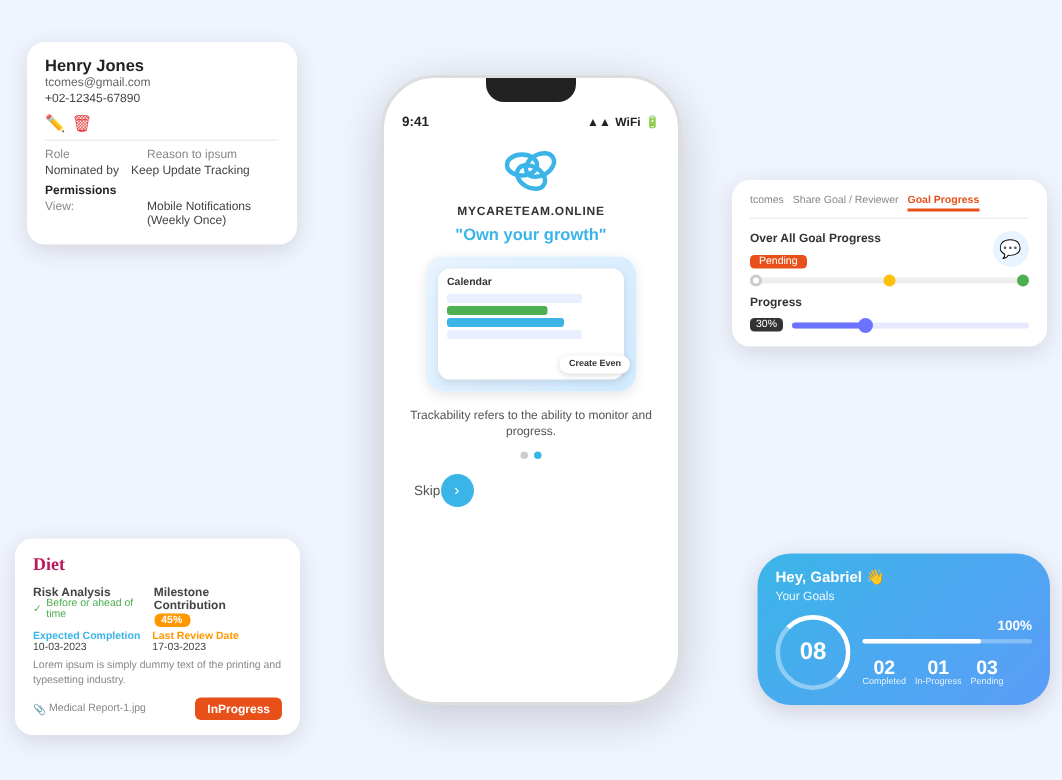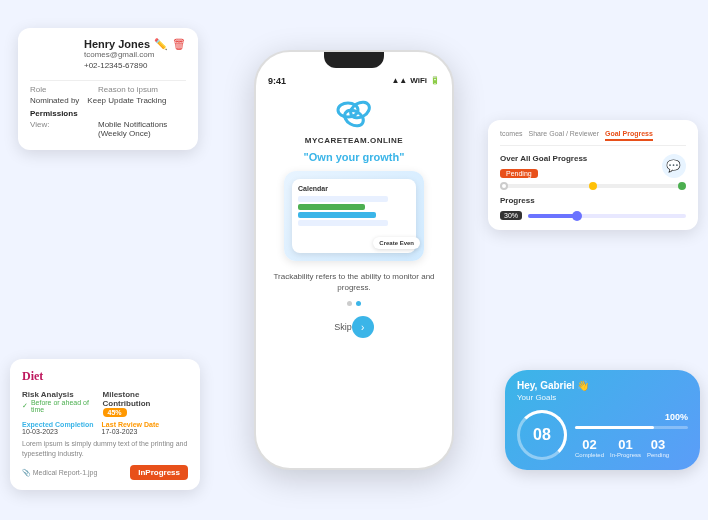--- a/index.html
+++ b/index.html
@@ -35,21 +35,21 @@
       width: 60px;
       height: 16px;
       background: #222;
       border-radius: 0 0 12px 12px;
       margin-bottom: 4px;
     }
 
     .phone-status-bar {
       display: flex;
       justify-content: space-between;
-      align-items: flex-start;
+      align-items: center;
       width: 100%;
       padding: 4px 12px 0;
       font-size: 9px;
       color: #222;
       font-weight: 600;
     }
 
     .status-icons {
       display: flex;
       gap: 3px;
@@ -186,21 +186,21 @@
       background: #222;
       color: #fff;
       display: flex;
       align-items: center;
       justify-content: center;
       font-size: 8px;
     }
 
     .skip-row {
       display: flex;
-      justify-content: center;
+      justify-content: flex-start;
       align-items: center;
       width: 100%;
       padding: 0 8px;
     }
 
     .skip-text {
       font-size: 9px;
       color: #555;
     }
 
@@ -226,23 +226,24 @@
       background: #fff;
       border-radius: 12px;
       padding: 10px 12px;
       box-shadow: 0 4px 16px rgba(0,0,0,0.12);
       z-index: 5;
       font-size: 9px;
     }
 
     .card-henry-header {
       display: flex;
-      justify-content: flex-end;
+      justify-content: center;
       align-items: flex-start;
       margin-bottom: 4px;
+      flex-direction: column;
     }
 
     .card-henry-name {
       font-size: 11px;
       font-weight: 700;
       color: #222;
     }
 
     .card-henry-email {
       font-size: 8px;

